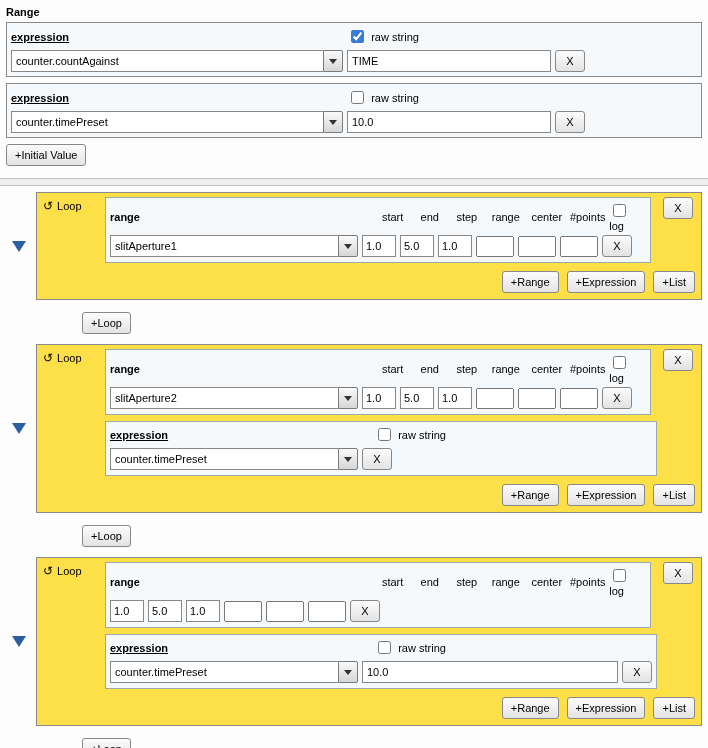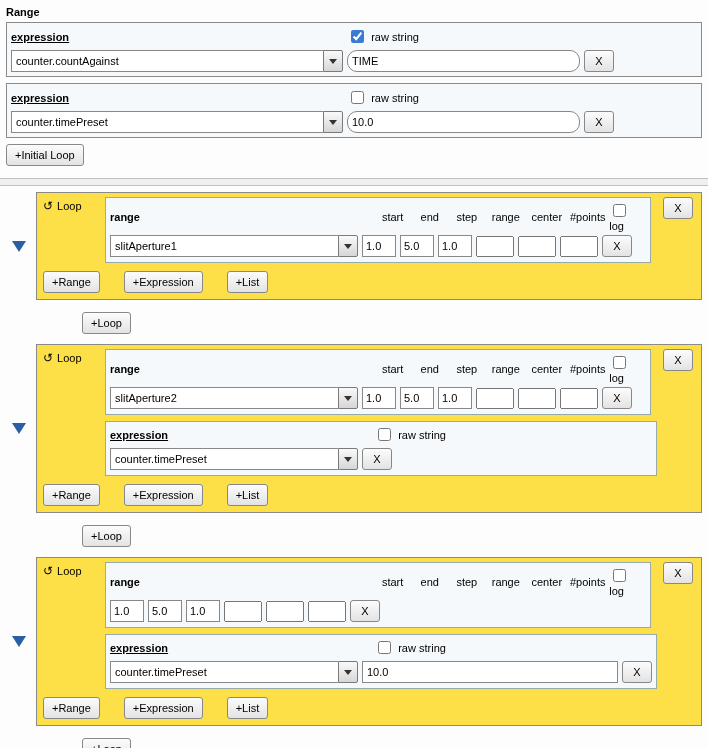--- a/index.html
+++ b/index.html
@@ -57,21 +57,21 @@
     border-left: 4px solid transparent;
     border-right: 4px solid transparent;
     border-top: 5px solid #333;
   }
   .textin {
     height: 22px;
     border: 1px solid #888;
     padding: 2px 4px;
     font-size: 11px;
   }
-  .val-wide { width: 233px; border-radius: 10px; }
+  .val-wide { width: 204px; }
   .val-wide2 { width: 256px; }
   .btn {
     height: 22px;
     background: linear-gradient(#fcfcfc,#e3e3e3);
     border: 1px solid #888;
     border-radius: 3px;
     font-size: 11px;
     padding: 0 8px;
     cursor: pointer;
   }
@@ -138,21 +138,21 @@
   .range-body { display: flex; align-items: center; gap: 4px; }
   .numin {
     width: 34px; height: 22px; border: 1px solid #888; padding: 2px 3px; font-size: 11px; text-align: left;
   }
   .numin-wide { width: 38px; }
   .chk { width: 13px; height: 13px; margin-right: 3px; vertical-align: middle; accent-color: #3a7bd5; }
   .loop-del {
     width: 32px; margin-left: 6px;
     display: flex; align-items: flex-start;
   }
-  .btnrow { display: flex; gap: 24px; margin-top: 8px; }
+  .btnrow { display: flex; justify-content: flex-end; gap: 8px; margin-top: 8px; }
   .addloop-row { margin: 12px 0 10px 80px; }
   .expr-group {
     border: 1px solid #9aa;
     background: #f5f9fb;
     padding: 3px 4px 5px 4px;
     margin-top: 6px;
     margin-left: 62px;
     margin-right: 38px;
   }
   .init-group .combo { width: 332px; }
@@ -194,21 +194,21 @@
         <input type="text" value="counter.timePreset" style="">
         <span class="combo-btn"></span>
       </span>
       <input type="text" class="textin val-wide" value="10.0" style="">
       <button class="btn xbtn">X</button>
     </div>
       </div>
     </div>
 
   <div class="row" style="margin-top:6px;">
-    <button class="btn">+Initial Loop</button>
+    <button class="btn">+Initial Value</button>
   </div>
 </div>
 
 <div class="hr"></div>
 
 <div class="loop-area" id="loops-container">
     <div class="loop-row">
       <div class="loop-handle">
         <div class="tri"></div>
       </div>

